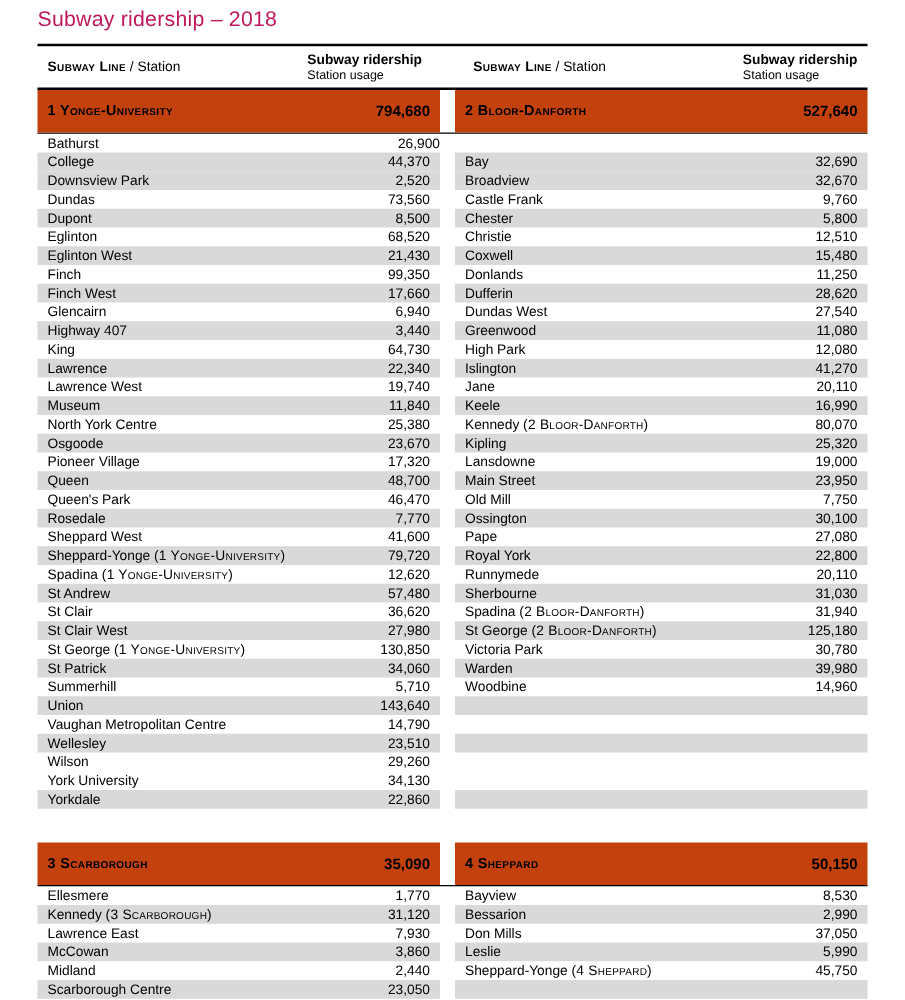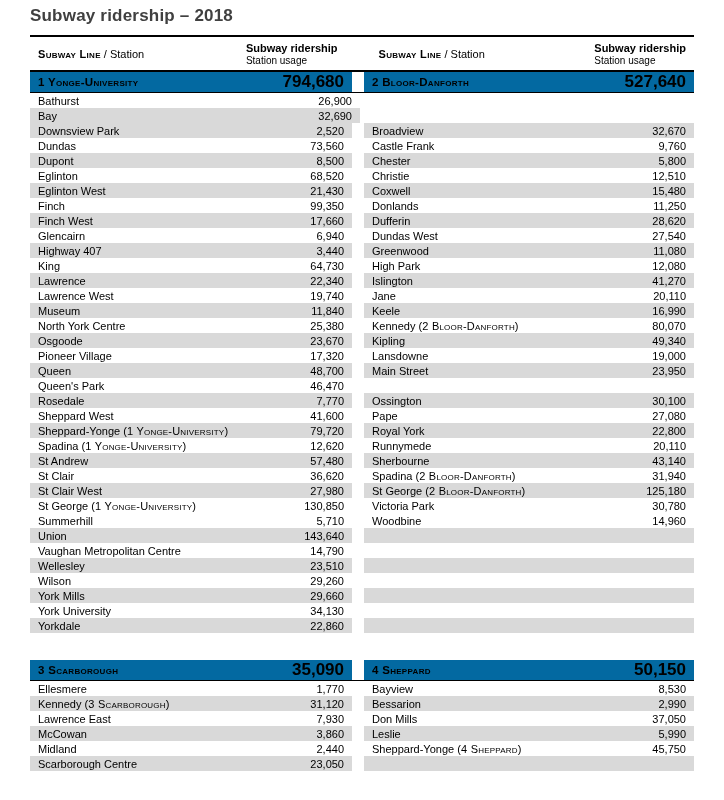--- a/index.html
+++ b/index.html
@@ -4,22 +4,22 @@
 <style>
   * { margin: 0; padding: 0; box-sizing: border-box; }
   html, body { background: #ffffff; }
   body {
     width: 724px; height: 800px; overflow: hidden;
     font-family: "Liberation Sans", sans-serif;
     color: #000;
   }
   .page { width: 724px; height: 800px; padding: 6px 0 0 30px; }
   .page-title {
-    font-size: 17px; font-weight: bold; letter-spacing: 0.2px;
-    margin-bottom: 9px; color: #404040;
+    font-size: 17px; font-weight: normal; letter-spacing: 0.2px;
+    margin-bottom: 9px; color: #be185d;
   }
   .tbl { width: 664px; }
   
   .thead {
     border-top: 2.5px solid #000;
     border-bottom: 2.5px solid #000;
     display: flex;
     gap: 13px;
   }
   .hgroup {
@@ -34,23 +34,23 @@
   
   .row { display: flex; }
   .half {
     display: flex; justify-content: space-between; align-items: center;
     padding: 0 8px;
   }
   .half-l { width: 322px; margin-right: 12px; }
   .half-r { width: 330px; }
   .stripe { background: #d9d9d9; }
   .line-row { border-bottom: 1px solid #000; }
-  .line-row .half { height: 20px; background: #0369a1; }
+  .line-row .half { height: 34px; background: #c2410c; }
   .line-name { font-size: 11.5px; font-weight: bold; font-variant: small-caps; letter-spacing: 0.3px; }
-  .line-total { font-size: 17px; font-weight: bold; }
+  .line-total { font-size: 12px; font-weight: bold; }
   .st-row .half { height: 15px; }
   .st-name { font-size: 11px; white-space: nowrap; }
   .st-name .ref { font-variant: small-caps; letter-spacing: 0.2px; }
   .st-val { font-size: 11px; }
   .section-gap { height: 27px; }
 </style>
 </head>
 <body>
 
 <div class="page">
@@ -84,20 +84,24 @@
             <span class="line-total">527,640</span>
           </div>
         </div>
         <div class="row st-row">
           <div class="half half-r">
             <span class="st-name">Bathurst</span>
             <span class="st-val">26,900</span>
           </div>
         </div>
         <div class="row st-row">
+          <div class="half half-l stripe">
+            <span class="st-name">College</span>
+            <span class="st-val">44,370</span>
+          </div>
           <div class="half half-r stripe">
             <span class="st-name">Bay</span>
             <span class="st-val">32,690</span>
           </div>
         </div>
         <div class="row st-row">
           <div class="half half-l stripe">
             <span class="st-name">Downsview Park</span>
             <span class="st-val">2,520</span>
           </div>
@@ -236,21 +240,21 @@
             <span class="st-val">80,070</span>
           </div>
         </div>
         <div class="row st-row">
           <div class="half half-l stripe">
             <span class="st-name">Osgoode</span>
             <span class="st-val">23,670</span>
           </div>
           <div class="half half-r stripe">
             <span class="st-name">Kipling</span>
-            <span class="st-val">49,340</span>
+            <span class="st-val">25,320</span>
           </div>
         </div>
         <div class="row st-row">
           <div class="half half-l">
             <span class="st-name">Pioneer Village</span>
             <span class="st-val">17,320</span>
           </div>
           <div class="half half-r">
             <span class="st-name">Lansdowne</span>
             <span class="st-val">19,000</span>
@@ -264,20 +268,24 @@
           <div class="half half-r stripe">
             <span class="st-name">Main Street</span>
             <span class="st-val">23,950</span>
           </div>
         </div>
         <div class="row st-row">
           <div class="half half-l">
             <span class="st-name">Queen's Park</span>
             <span class="st-val">46,470</span>
           </div>
+          <div class="half half-r">
+            <span class="st-name">Old Mill</span>
+            <span class="st-val">7,750</span>
+          </div>
         </div>
         <div class="row st-row">
           <div class="half half-l stripe">
             <span class="st-name">Rosedale</span>
             <span class="st-val">7,770</span>
           </div>
           <div class="half half-r stripe">
             <span class="st-name">Ossington</span>
             <span class="st-val">30,100</span>
           </div>
@@ -312,21 +320,21 @@
             <span class="st-val">20,110</span>
           </div>
         </div>
         <div class="row st-row">
           <div class="half half-l stripe">
             <span class="st-name">St Andrew</span>
             <span class="st-val">57,480</span>
           </div>
           <div class="half half-r stripe">
             <span class="st-name">Sherbourne</span>
-            <span class="st-val">43,140</span>
+            <span class="st-val">31,030</span>
           </div>
         </div>
         <div class="row st-row">
           <div class="half half-l">
             <span class="st-name">St Clair</span>
             <span class="st-val">36,620</span>
           </div>
           <div class="half half-r">
             <span class="st-name">Spadina <span class="ref">(2 Bloor-Danforth)</span></span>
             <span class="st-val">31,940</span>
@@ -346,20 +354,30 @@
           <div class="half half-l">
             <span class="st-name">St George <span class="ref">(1 Yonge-University)</span></span>
             <span class="st-val">130,850</span>
           </div>
           <div class="half half-r">
             <span class="st-name">Victoria Park</span>
             <span class="st-val">30,780</span>
           </div>
         </div>
         <div class="row st-row">
+          <div class="half half-l stripe">
+            <span class="st-name">St Patrick</span>
+            <span class="st-val">34,060</span>
+          </div>
+          <div class="half half-r stripe">
+            <span class="st-name">Warden</span>
+            <span class="st-val">39,980</span>
+          </div>
+        </div>
+        <div class="row st-row">
           <div class="half half-l">
             <span class="st-name">Summerhill</span>
             <span class="st-val">5,710</span>
           </div>
           <div class="half half-r">
             <span class="st-name">Woodbine</span>
             <span class="st-val">14,960</span>
           </div>
         </div>
         <div class="row st-row">
@@ -382,27 +400,20 @@
             <span class="st-val">23,510</span>
           </div>
           <div class="half half-r stripe"></div>
         </div>
         <div class="row st-row">
           <div class="half half-l">
             <span class="st-name">Wilson</span>
             <span class="st-val">29,260</span>
           </div>
           <div class="half half-r"></div>
-        </div>
-        <div class="row st-row">
-          <div class="half half-l stripe">
-            <span class="st-name">York Mills</span>
-            <span class="st-val">29,660</span>
-          </div>
-          <div class="half half-r stripe"></div>
         </div>
         <div class="row st-row">
           <div class="half half-l">
             <span class="st-name">York University</span>
             <span class="st-val">34,130</span>
           </div>
           <div class="half half-r"></div>
         </div>
         <div class="row st-row">
           <div class="half half-l stripe">

